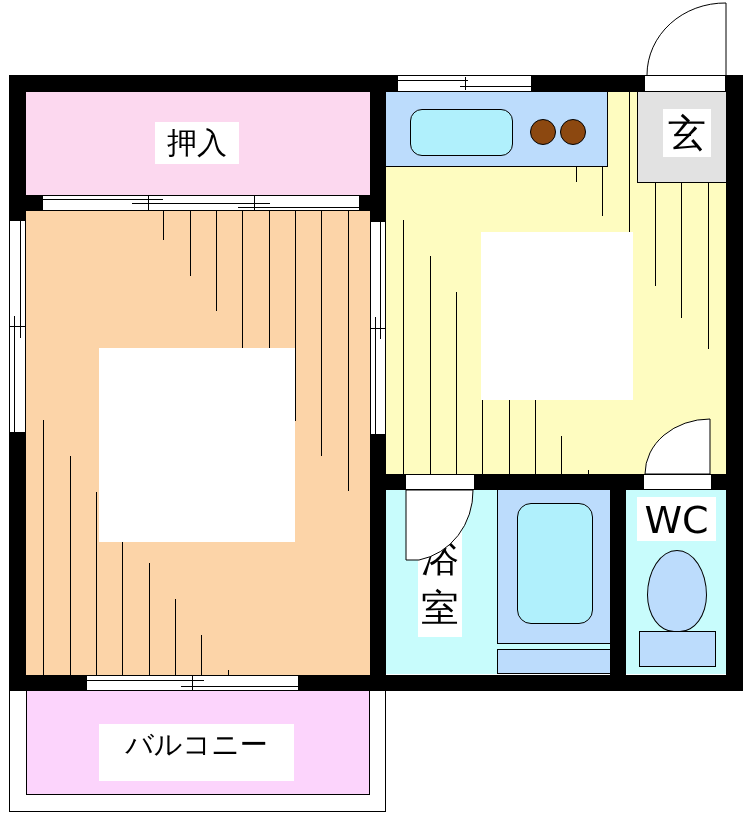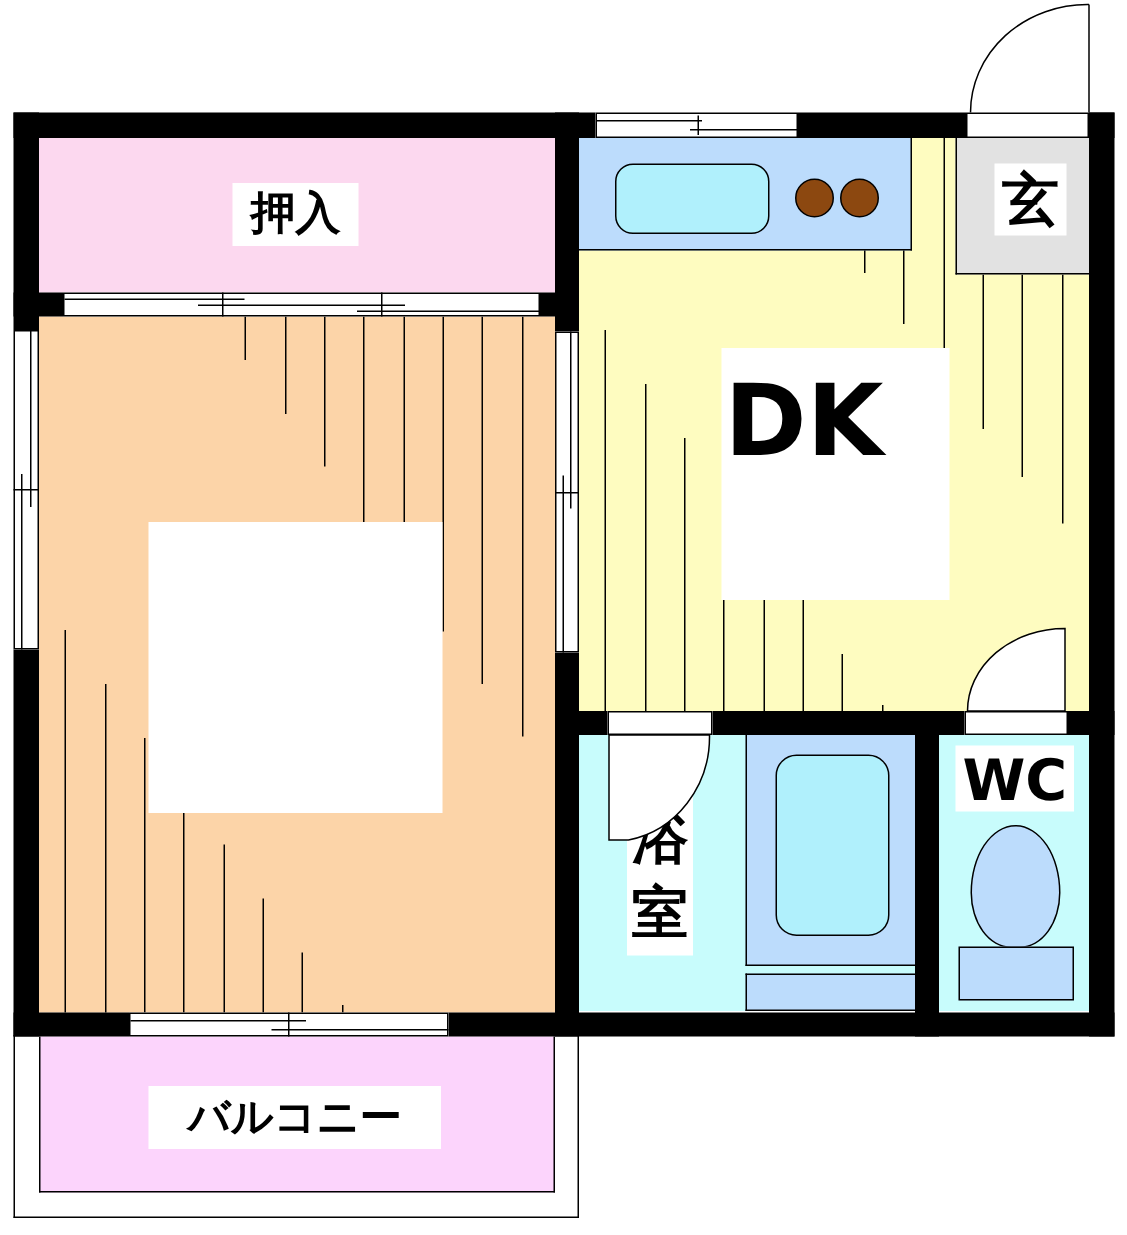--- a/index.html
+++ b/index.html
@@ -1,20 +1,20 @@
 <!DOCTYPE html>
 <html><head>
 <meta charset="utf-8">
 <style>
   html, body { margin:0; padding:0; background:#ffffff; }
   body { width:751px; height:823px; position:relative; overflow:hidden; font-family:"DejaVu Sans", sans-serif; }
   .abs { position:absolute; box-sizing:border-box; }
   .wall { position:absolute; background:#000; }
   .room { position:absolute; }
-  .label { position:absolute; background:#fff; color:#000; font-weight:bold; text-align:center; line-height:1; font-family:"DejaVu Sans", sans-serif; }
+  .label { position:absolute; background:#fff; color:#000; font-weight:normal; text-align:center; line-height:1; font-family:"DejaVu Sans", sans-serif; }
   .fl { position:absolute; width:1px; background:#000; }
   .win { position:absolute; background:#fff; border:1px solid #000; box-sizing:border-box; }
   .hl { position:absolute; height:1px; background:#000; }
   .vl { position:absolute; width:1px; background:#000; }
   svg { position:absolute; overflow:visible; }
 </style>
 </head>
 <body>
 
 <div class="room" style="left:26px;top:92px;width:344px;height:103px;background:#fcd8ef;"></div>
@@ -57,21 +57,20 @@
 <div class="fl" style="left:535px;top:400px;height:74px;"></div>
 <div class="fl" style="left:561px;top:436px;height:38px;"></div>
 <div class="fl" style="left:588px;top:470px;height:4px;"></div>
 
 <div class="abs" style="left:386px;top:92px;width:222px;height:75px;background:#bcdcfc;border:1px solid #000;border-left:none;border-top:none;"></div>
 <div class="abs" style="left:410px;top:109px;width:103px;height:47px;background:#b0f0fc;border:1px solid #000;border-radius:12px;"></div>
 <div class="abs" style="left:530px;top:119px;width:26px;height:26px;background:#8c4810;border:1px solid #000;border-radius:50%;"></div>
 <div class="abs" style="left:560px;top:119px;width:26px;height:26px;background:#8c4810;border:1px solid #000;border-radius:50%;"></div>
 
 <div class="label" style="left:481px;top:232px;width:152px;height:168px;font-size:66px;text-align:left;padding:10px 0 0 2px;box-sizing:border-box;line-height:78px;">
-  <div>DK</div>
 </div>
 
 <div class="abs" style="left:637px;top:92px;width:89px;height:91px;background:#e2e2e2;border:1px solid #000;border-top:none;border-right:none;"></div>
 <div class="label" style="left:663px;top:109px;width:48px;height:48px;font-size:38px;padding-top:5px;box-sizing:border-box;">玄</div>
 
 <div class="room" style="left:386px;top:490px;width:224px;height:184px;background:#c8fcfc;"></div>
 <div class="abs" style="left:497px;top:490px;width:113px;height:154px;background:#bcdcfc;border:1px solid #000;border-top:none;border-right:none;"></div>
 <div class="abs" style="left:517px;top:503px;width:76px;height:121px;background:#b0f0fc;border:1px solid #000;border-radius:14px;"></div>
 <div class="abs" style="left:497px;top:649px;width:113px;height:25px;background:#bcdcfc;border:1px solid #000;border-right:none;"></div>
 <div class="label" style="left:418px;top:529px;width:44px;height:108px;font-size:38px;padding-top:4px;box-sizing:border-box;line-height:50px;">
@@ -79,21 +78,21 @@
   <div>室</div>
 </div>
 
 <div class="room" style="left:626px;top:490px;width:100px;height:184px;background:#c8fcfc;"></div>
 <div class="label" style="left:637px;top:497px;width:79px;height:44px;font-size:38px;padding-top:4px;box-sizing:border-box;">WC</div>
 <div class="abs" style="left:647px;top:550px;width:60px;height:82px;background:#bcdcfc;border:1px solid #000;border-radius:50% 50% 45% 45% / 55% 55% 45% 45%;"></div>
 <div class="abs" style="left:639px;top:631px;width:77px;height:36px;background:#bcdcfc;border:1px solid #000;"></div>
 
 <div class="abs" style="left:9px;top:690px;width:377px;height:122px;border:1px solid #000;border-top:none;background:#fff;"></div>
 <div class="room" style="left:26px;top:691px;width:344px;height:104px;background:#fcd4fc;border:1px solid #000;border-top:none;box-sizing:border-box;"></div>
-<div class="label" style="left:99px;top:724px;width:195px;height:42px;font-size:28px;padding-top:7px;box-sizing:border-box;">バルコニー</div>
+<div class="label" style="left:99px;top:724px;width:195px;height:57px;font-size:28px;padding-top:7px;box-sizing:border-box;">バルコニー</div>
 
 <div class="wall" style="left:9px;top:75px;width:388px;height:17px;"></div>
 <div class="wall" style="left:532px;top:75px;width:112px;height:17px;"></div>
 <div class="wall" style="left:726px;top:75px;width:17px;height:17px;"></div>
 <div class="wall" style="left:9px;top:75px;width:17px;height:145px;"></div>
 <div class="wall" style="left:9px;top:433px;width:17px;height:258px;"></div>
 <div class="wall" style="left:726px;top:75px;width:17px;height:616px;"></div>
 <div class="wall" style="left:9px;top:675px;width:77px;height:16px;"></div>
 <div class="wall" style="left:299px;top:675px;width:444px;height:16px;"></div>
 

